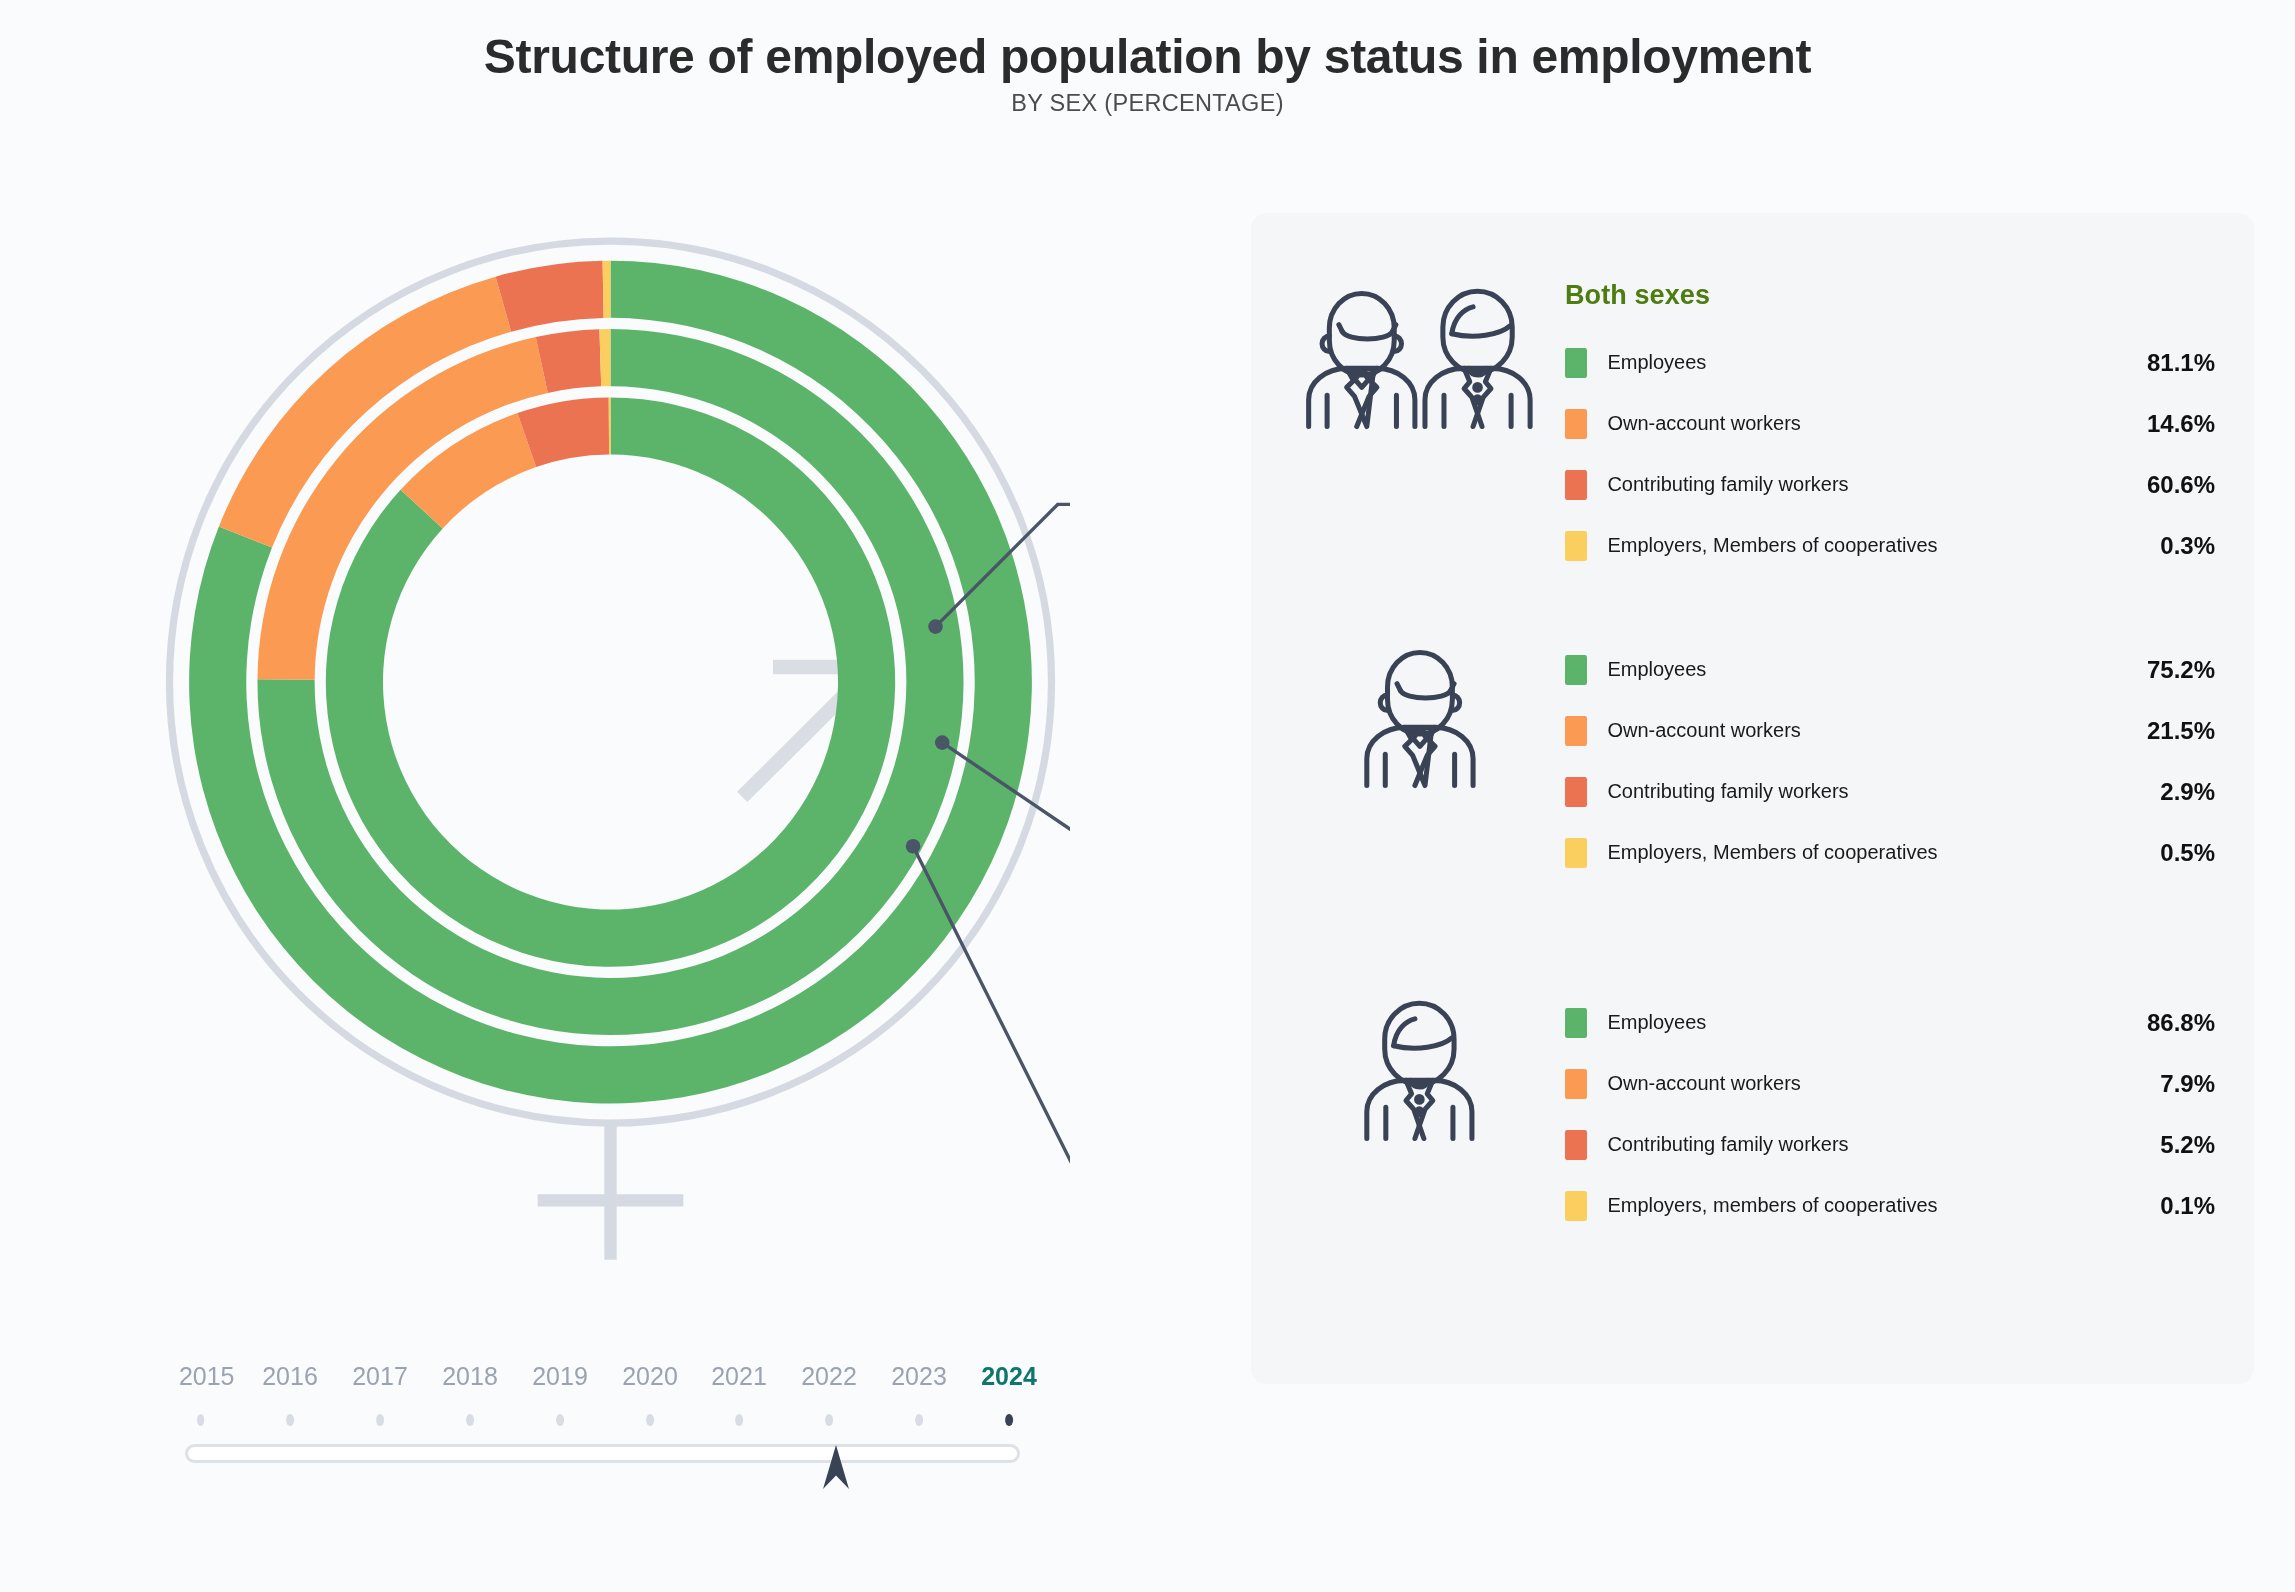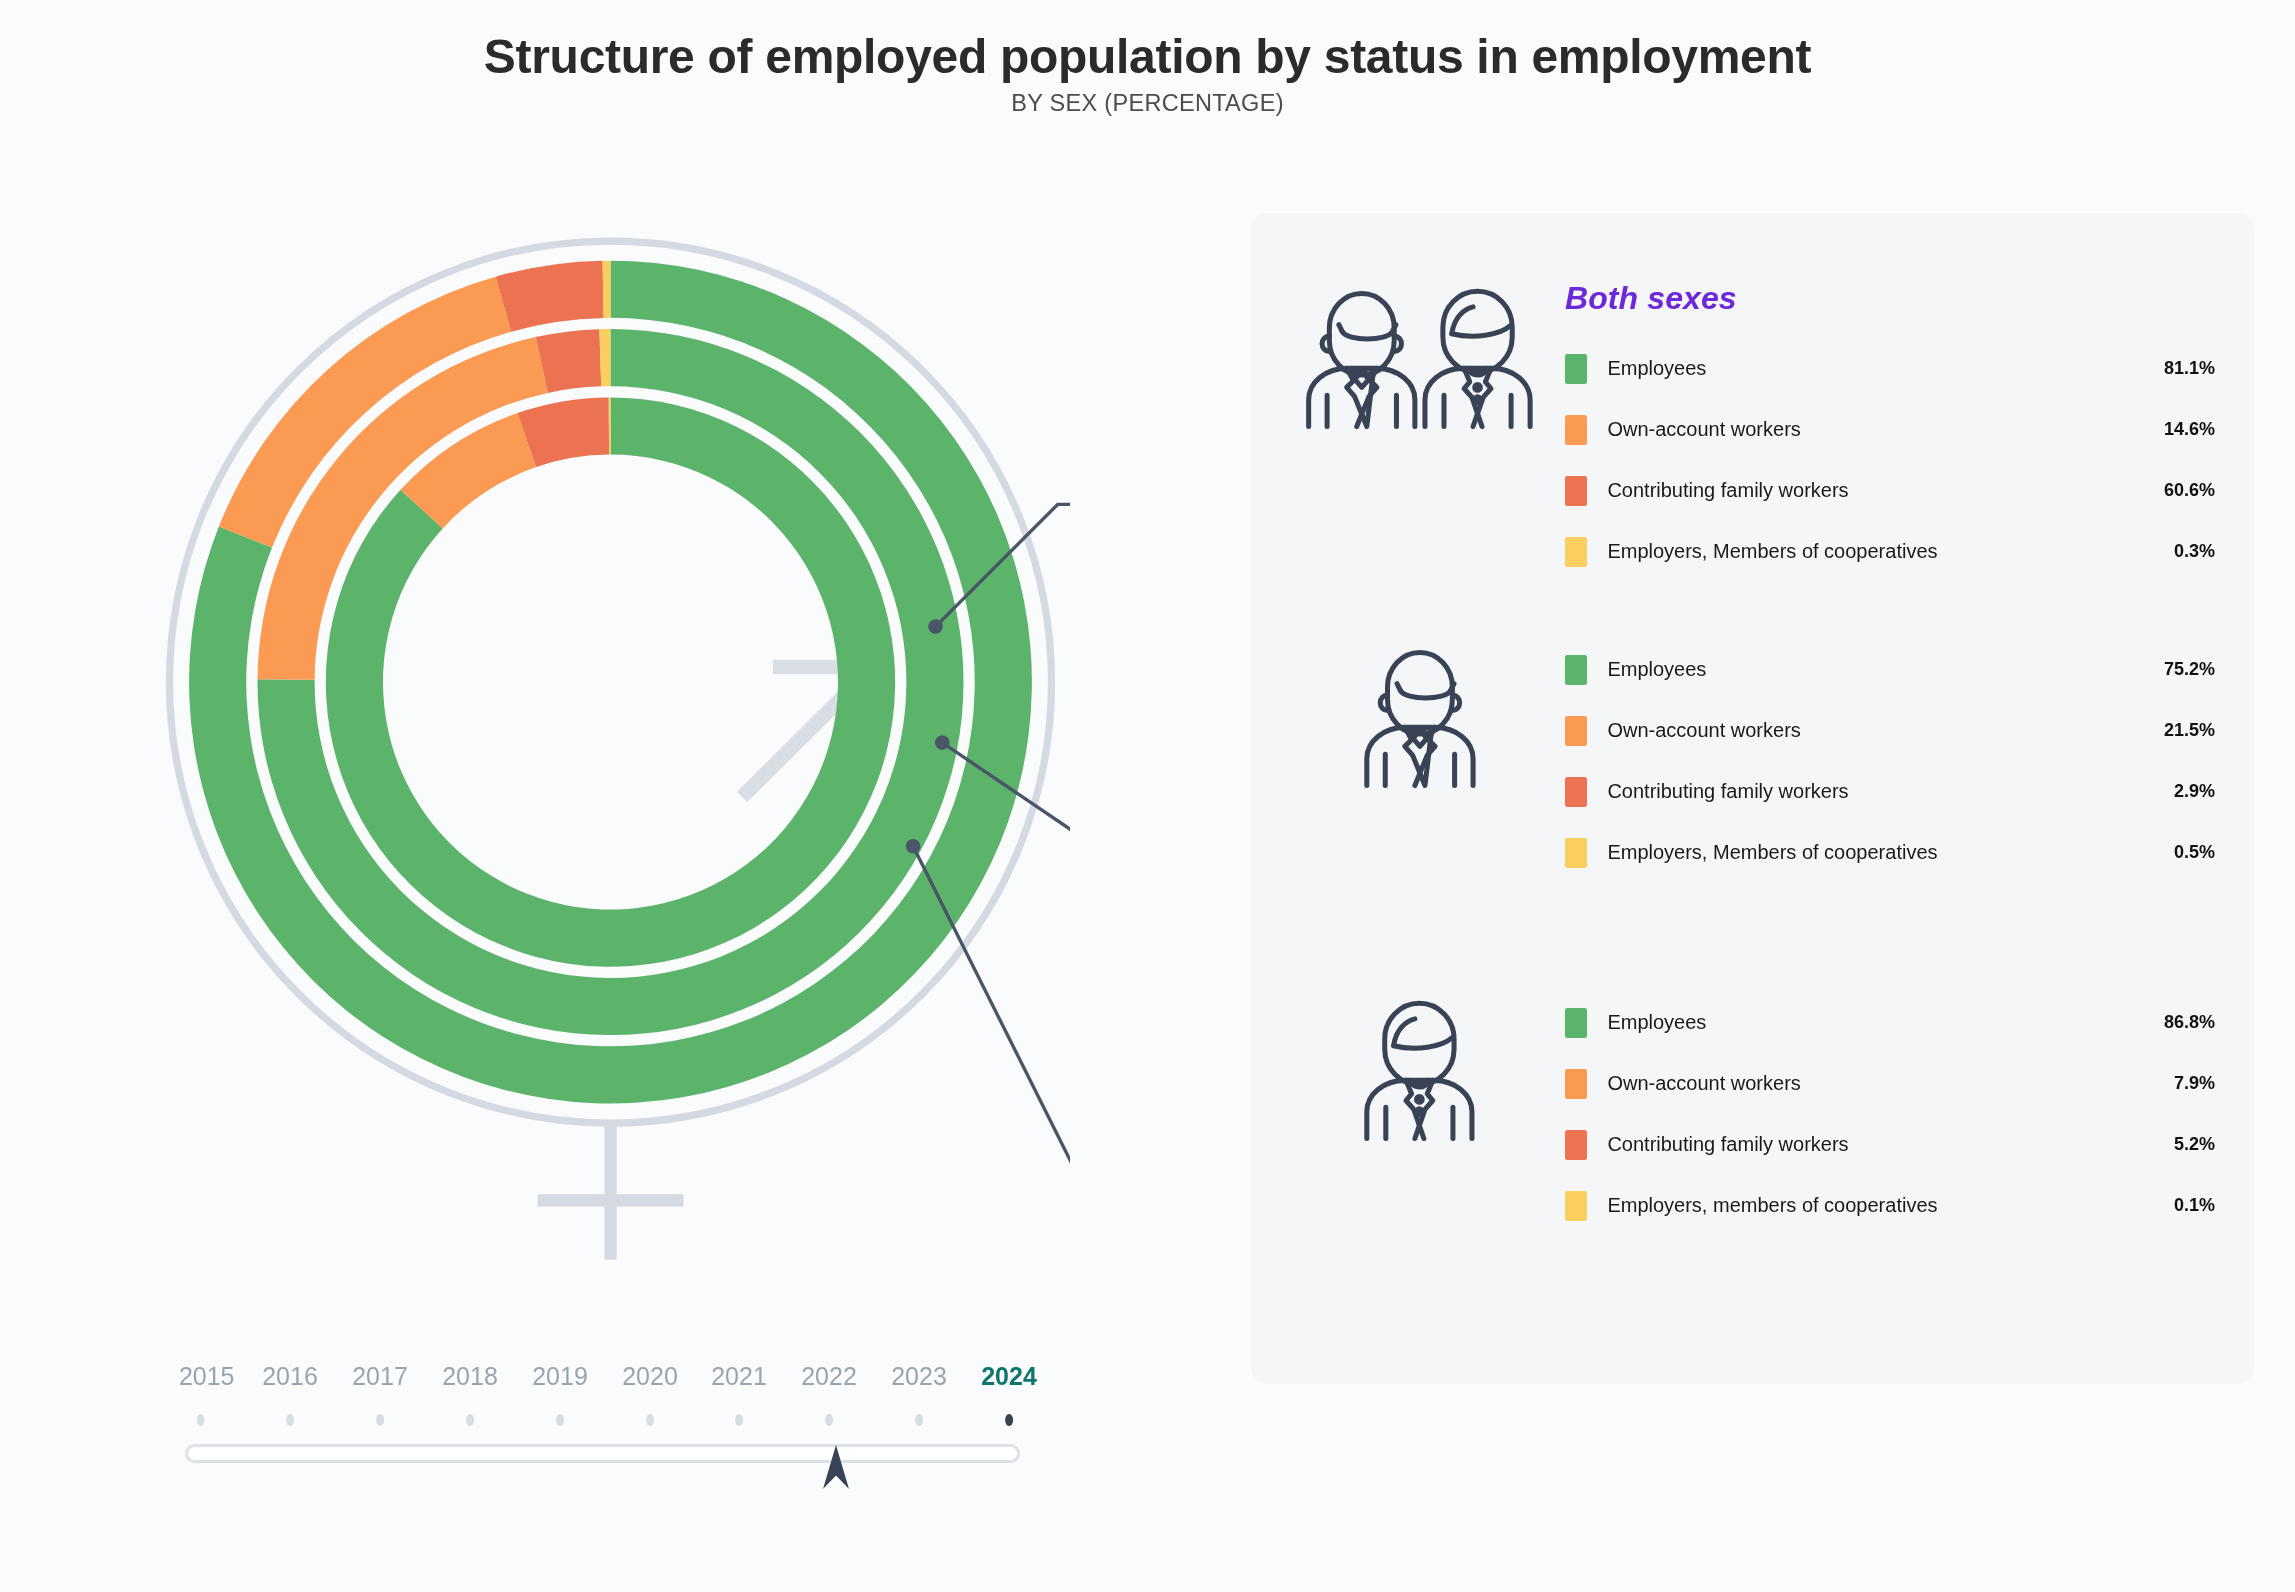--- a/index.html
+++ b/index.html
@@ -36,36 +36,36 @@
   }
   .legend-group { position: absolute; left: 0; width: 1003px; }
   .grp-both  { top: 67px; }
   .grp-men   { top: 426px; }
   .grp-women { top: 779px; }
 
   .grp-icon { position: absolute; left: 52px; top: 0; }
   .grp-body { position: absolute; left: 314px; top: 0; width: 650px; }
 
   .grp-title {
-    font-size: 32px; font-weight: 700; color: #6d28d9;
-    margin-bottom: 21px; letter-spacing: 0.1px; font-style: italic;
+    font-size: 27px; font-weight: 700; color: #4d7c0f;
+    margin-bottom: 21px; letter-spacing: 0.1px;
   }
   .legend-row {
     display: flex; align-items: center;
     height: 61px;
   }
   .swatch {
     width: 22.4px; height: 30px; border-radius: 2.2px; flex: 0 0 22.4px;
   }
   .legend-label {
     margin-left: 20px; font-size: 20px; color: #1A1A1A;
     white-space: nowrap; font-weight: 400;
   }
   .legend-value {
-    margin-left: auto; font-size: 18px; font-weight: 700; color: #111;
+    margin-left: auto; font-size: 24px; font-weight: 700; color: #111;
     white-space: nowrap; text-align: right;
   }
 
   
   #timeline { position: absolute; left: 185px; top: 1362px; width: 874px; height: 112px; }
   .years { position: relative; width: 874px; height: 34px; }
   .year {
     position: absolute; top: 0; transform: translateX(-50%);
     font-size: 25px; color: #9AA3B0; white-space: nowrap;
   }

